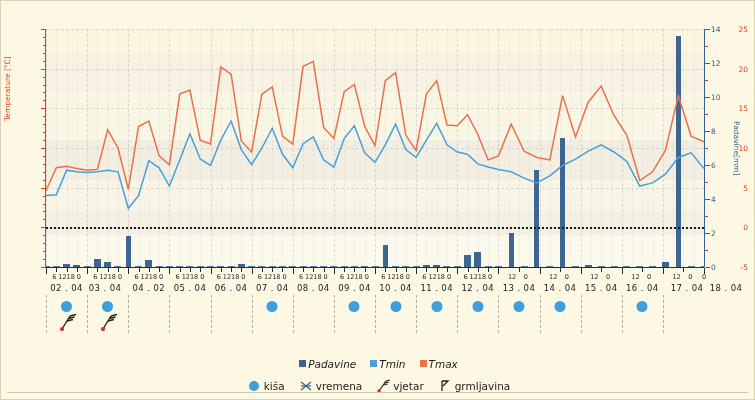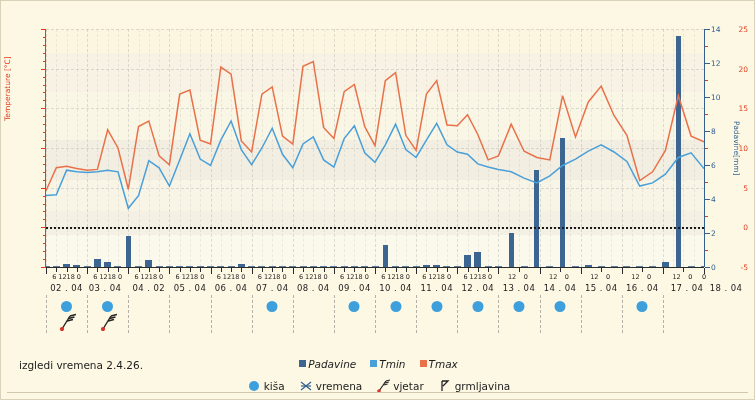--- a/index.html
+++ b/index.html
@@ -541,21 +541,20 @@
         <div class="rain-dot"></div>
       </div>
       <div class="wsym" style="left: 559.062px; top: 300px;">
         <div class="rain-dot"></div>
       </div>
       <div class="wsym" style="left: 641.312px; top: 300px;">
         <div class="rain-dot"></div>
       </div>
     </div>
 
-  <div id="footnote">izgledi vremena 2.4.26.</div>
 
   <div id="legend">
     <span class="leg-row r1" id="leg-series"><span class="leg-item"><span class="sq" style="background: rgb(61, 101, 145);"></span><span class="leg-txt">Padavine</span></span><span class="leg-item"><span class="sq" style="background: rgb(74, 159, 216);"></span><span class="leg-txt">Tmin</span></span><span class="leg-item"><span class="sq" style="background: rgb(232, 113, 74);"></span><span class="leg-txt">Tmax</span></span></span>
     <span class="leg-row r2" id="leg-symbols"><span class="leg-item"><svg class="leg-ico" width="14" height="14" viewBox="0 0 14 14">
             <circle cx="7" cy="7" r="5" fill="#3d9fdb"></circle>
           </svg><span class="leg-txt">kiša</span></span><span class="leg-item"><svg class="leg-ico" width="14" height="14" viewBox="0 0 14 14">
             <line x1="2" y1="3" x2="12" y2="11" stroke="#35618f" stroke-width="1.2"></line>
             <line x1="2" y1="11" x2="12" y2="3" stroke="#35618f" stroke-width="1.2"></line>
             <line x1="2" y1="7" x2="12" y2="7" stroke="#35618f" stroke-width="1.2"></line>
           </svg><span class="leg-txt">vremena</span></span><span class="leg-item"><svg class="leg-ico" width="14" height="14" viewBox="0 0 14 14">

